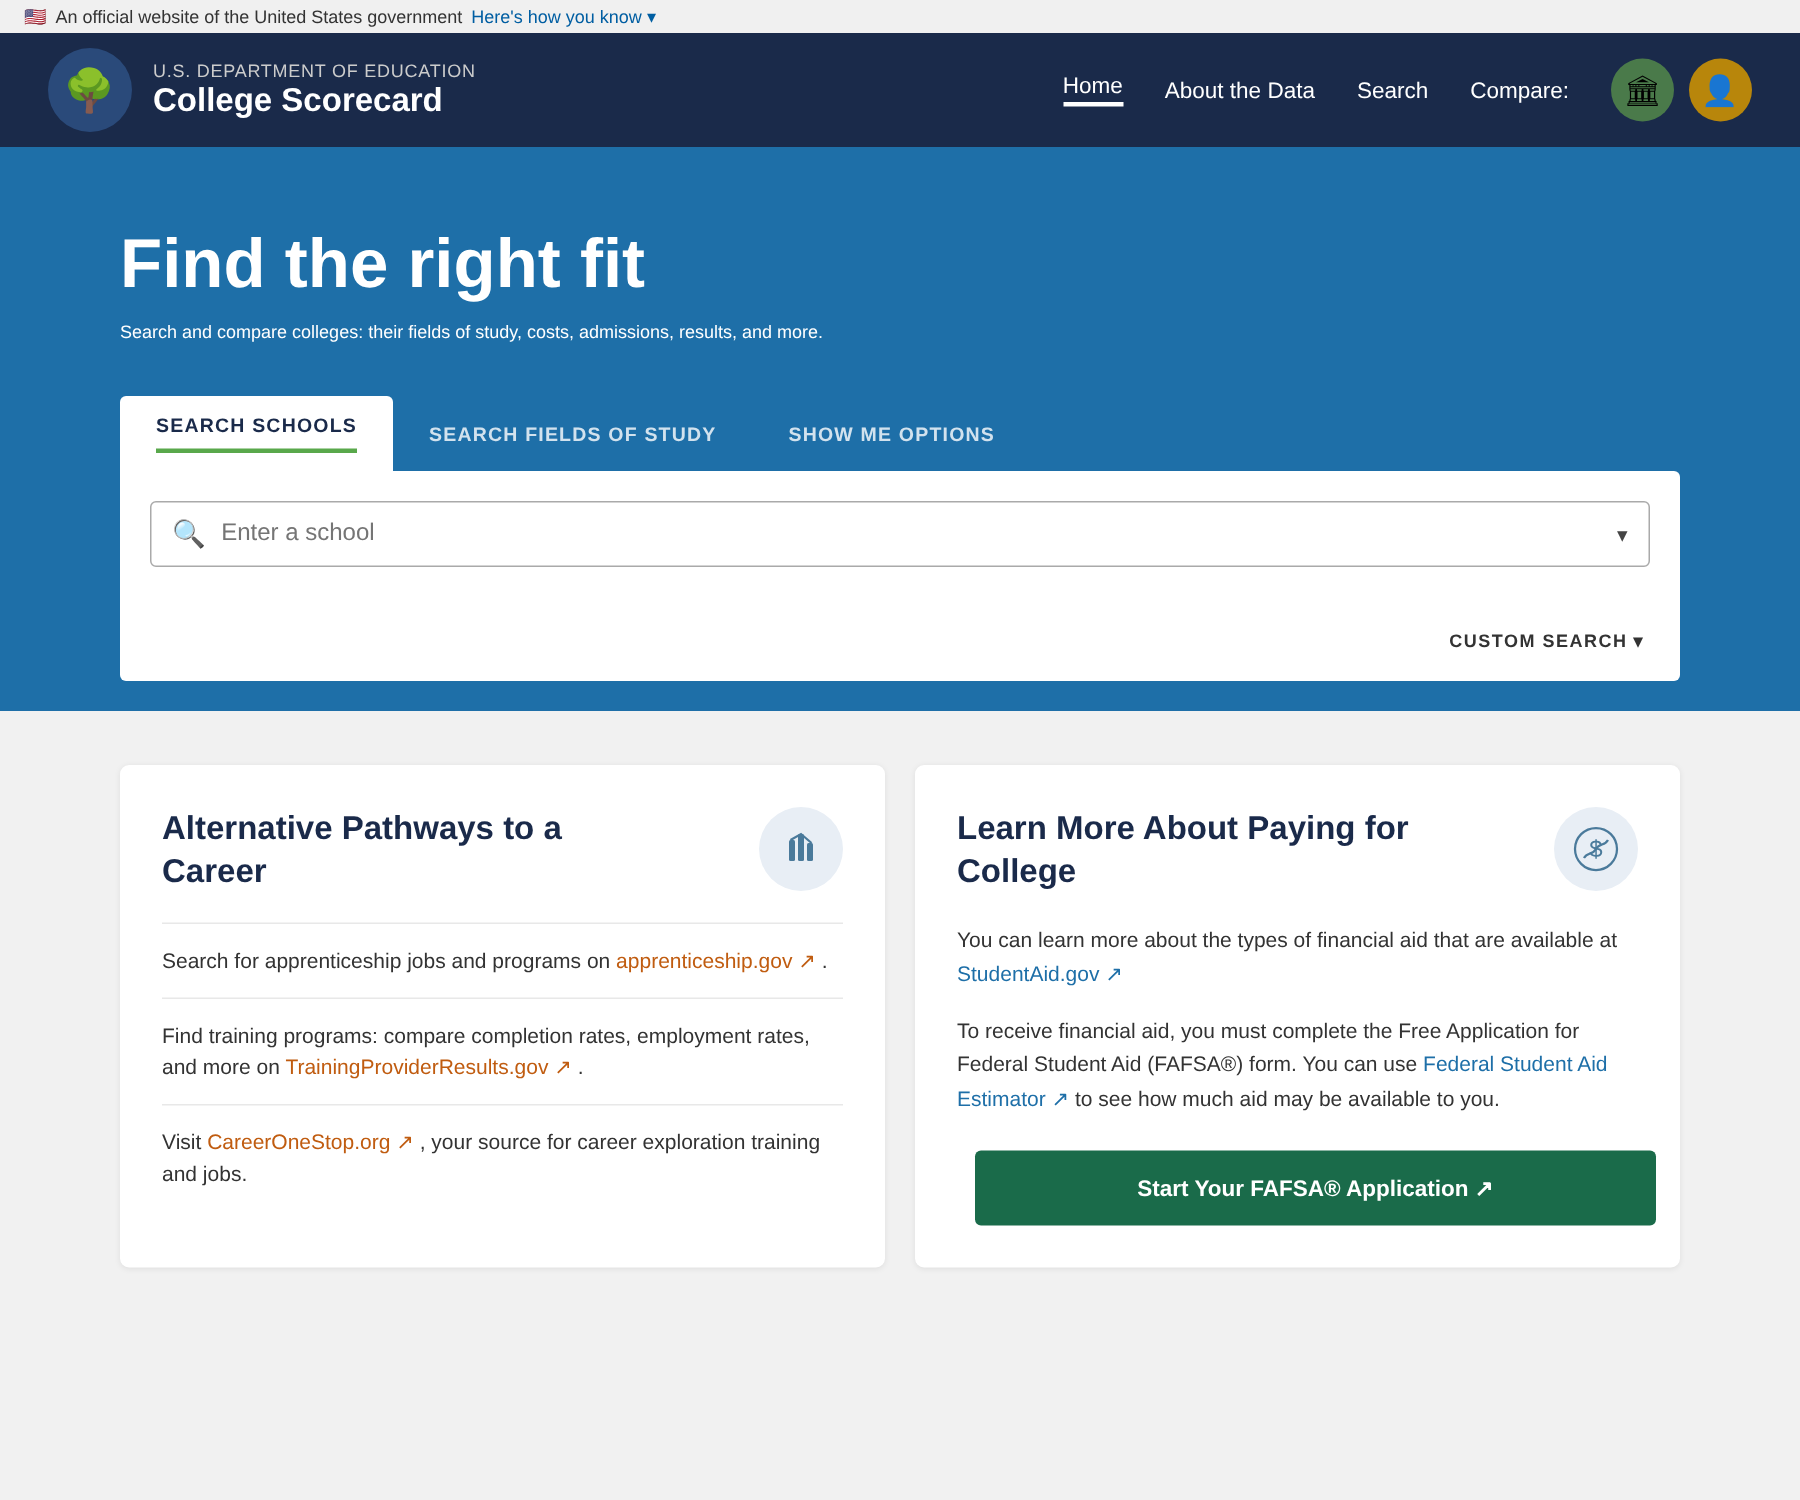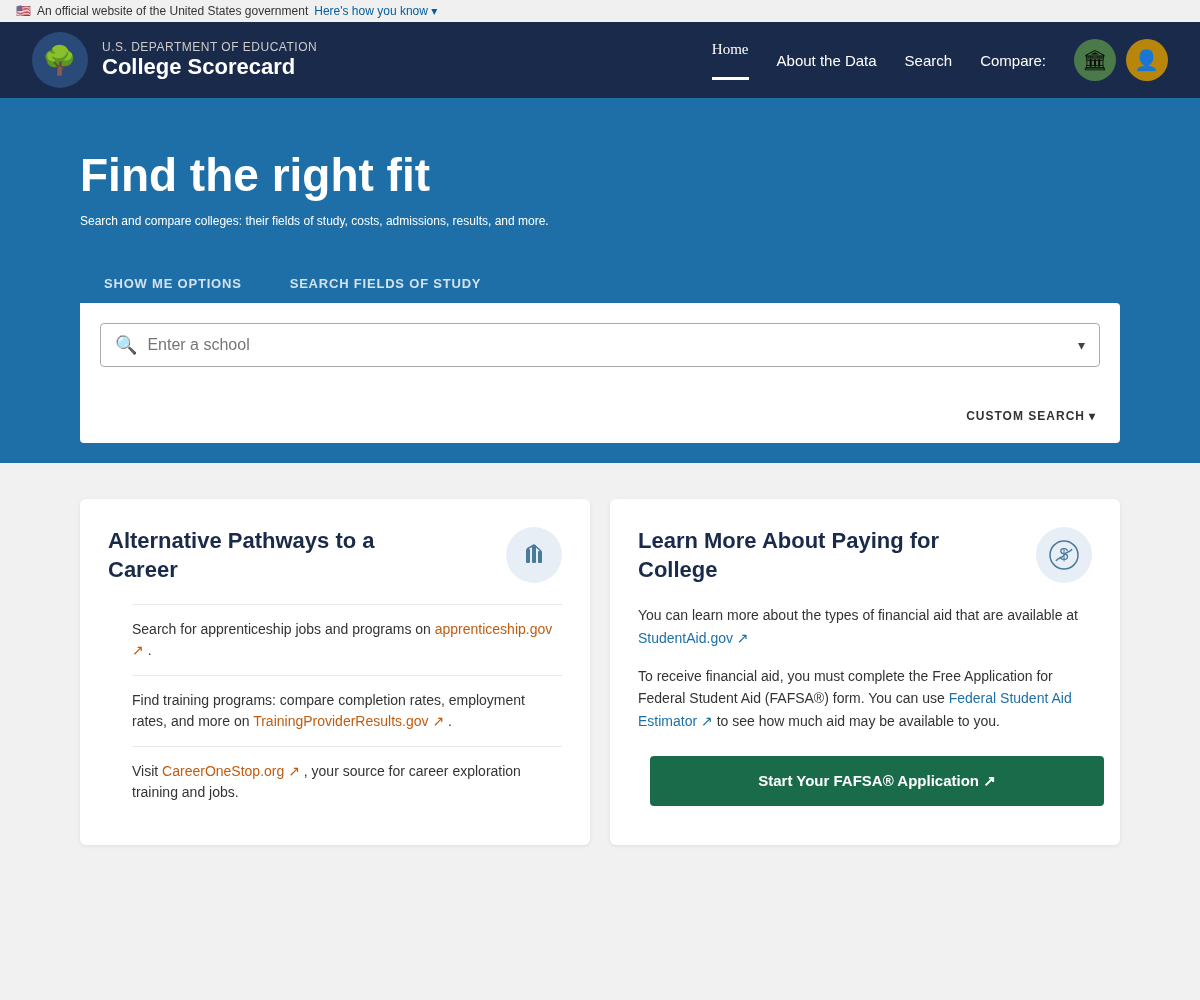--- a/index.html
+++ b/index.html
@@ -60,22 +60,21 @@
       gap: 28px;
     }
     .header-nav a {
       color: white;
       text-decoration: none;
       font-size: 15px;
       font-weight: 500;
     }
     .header-nav a.active {
       border-bottom: 3px solid white;
-      padding-bottom: 19px;
-      font-family: Liberation Serif, serif;
+      padding-bottom: 2px;
     }
     .compare-label {
       color: white;
       font-size: 15px;
       font-weight: 500;
     }
     .header-icons {
       display: flex;
       gap: 10px;
       align-items: center;
@@ -238,21 +237,20 @@
       font-size: 24px;
       flex-shrink: 0;
     }
 
     .card-item {
       border-top: 1px solid #e8e8e8;
       padding: 14px 0;
       font-size: 14px;
       color: #333;
       line-height: 1.5;
-      margin-left: 24px;
     }
     .card-item:first-of-type { border-top: 1px solid #e8e8e8; }
 
     .card-item a, .card-body a {
       color: #c05c10;
       text-decoration: none;
     }
 
     .card-body {
       font-size: 14px;
@@ -316,22 +314,23 @@
       </div>
     </div>
   </div>
 </header>
 
 <div class="hero">
   <h1>Find the right fit</h1>
   <p>Search and compare colleges: their fields of study, costs, admissions, results, and more.</p>
 
   <div class="search-tabs">
+    <button class="search-tab active">SEARCH SCHOOLS</button>
+    <button class="search-tab">SEARCH FIELDS OF STUDY</button>
     <button class="search-tab">SHOW ME OPTIONS</button>
-    <button class="search-tab">SEARCH FIELDS OF STUDY</button>
   </div>
 
   <div class="search-panel">
     <div class="search-input-wrapper">
       <span class="search-input-icon">🔍</span>
       <input type="text" placeholder="Enter a school" style="">
       <span class="dropdown-arrow">▾</span>
     </div>
     <div class="custom-search-row">
       <button class="custom-search-btn">

